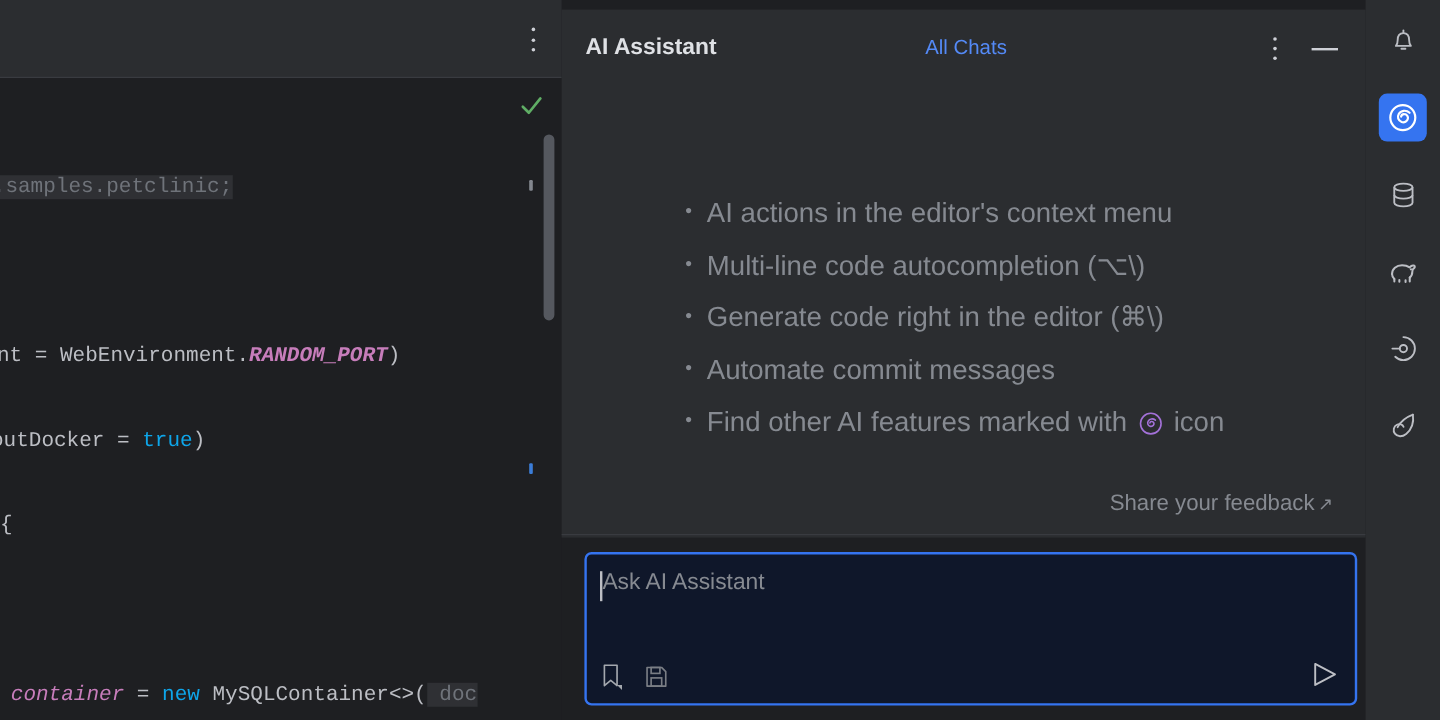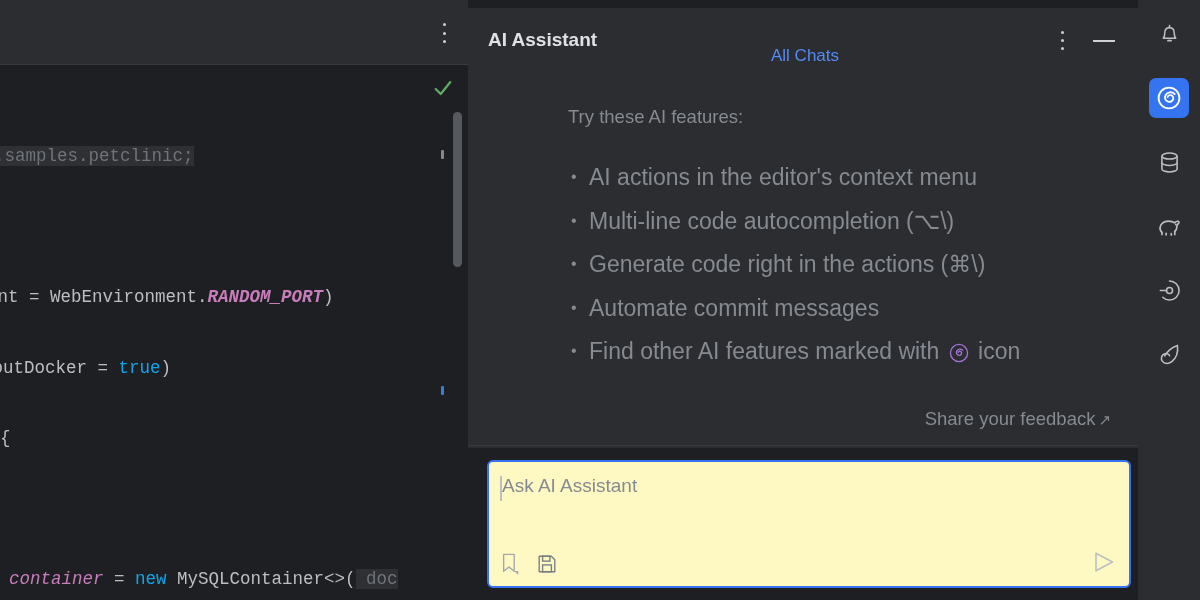--- a/index.html
+++ b/index.html
@@ -74,21 +74,21 @@
   }
   .panel-header {
     position: absolute; left: 0; top: 0; width: 670px; height: 65px;
   }
   .panel-title {
     position: absolute; left: 20px; top: 21px;
     font-size: 19px; font-weight: bold; color: #DFE1E5;
   }
   .all-chats {
     position: absolute; left: 303px; top: 22px;
-    font-size: 17px; color: #548AF7; cursor: pointer; margin-top: 16px;
+    font-size: 17px; color: #548AF7; cursor: pointer;
   }
   .new-chat {
     position: absolute; left: 412px; top: 17px;
     width: 143px; height: 33px;
     border: 1px solid #43454A; border-radius: 4px;
     background: transparent; color: #7A7E85;
     font-size: 17px; font-family: "Liberation Sans", sans-serif;
     cursor: pointer;
   }
   .panel-kebab {
@@ -131,21 +131,21 @@
 
   .panel-divider {
     position: absolute; left: 0; top: 437px; width: 670px; height: 1px;
     background: #393B40;
   }
 
   
   .input-box {
     position: absolute; left: 19px; top: 452px;
     width: 644px; height: 128px;
-    background: #fef9c3;
+    background: #0f172a;
     border: 2px solid #3574F0; border-radius: 6px;
   }
   .input-caret {
     position: absolute; left: 11px; top: 14px;
     width: 1.5px; height: 25px; background: #BCBEC4;
   }
   .input-placeholder {
     position: absolute; left: 13px; top: 13px;
     font-size: 19px; color: #868A91;
   }
@@ -210,26 +210,25 @@
       <div class="all-chats">All Chats</div>
       <div class="panel-kebab">
         <i></i>
           <i></i>
           <i></i>
       </div>
       <div class="panel-minimize"></div>
     </div>
 
     <div class="panel-content">
-      <div class="features-title">Try these AI features:</div>
 
       <ul class="features-list">
         <li>AI actions in the editor's context menu</li>
         <li>Multi-line code autocompletion (⌥\)</li>
-        <li>Generate code right in the actions (⌘\)</li>
+        <li>Generate code right in the editor (⌘\)</li>
         <li>Automate commit messages</li>
         <li><span>Find other AI features marked with </span><svg class="inline-ai" width="20" height="20" viewBox="0 0 24 24" fill="none">
               <circle cx="12" cy="12" r="10.3" stroke="#A371D8" stroke-width="1.6"></circle>
               <path d="M16.6 8.6c-2.4-2.1-5.9-1.5-7.2.9-1.1 2 -.3 4.4 1.8 5.1 1.7.6 3.5-.3 3.9-1.9.3-1.3-.5-2.6-1.8-2.8-1-.2-2 .4-2.2 1.4" stroke="#A371D8" stroke-width="1.6" stroke-linecap="round"></path>
             </svg><span> icon</span></li>
       </ul>
 
       <div class="feedback-link"><span>Share your feedback</span><span class="ext-arrow">↗</span></div>
     </div>
 

